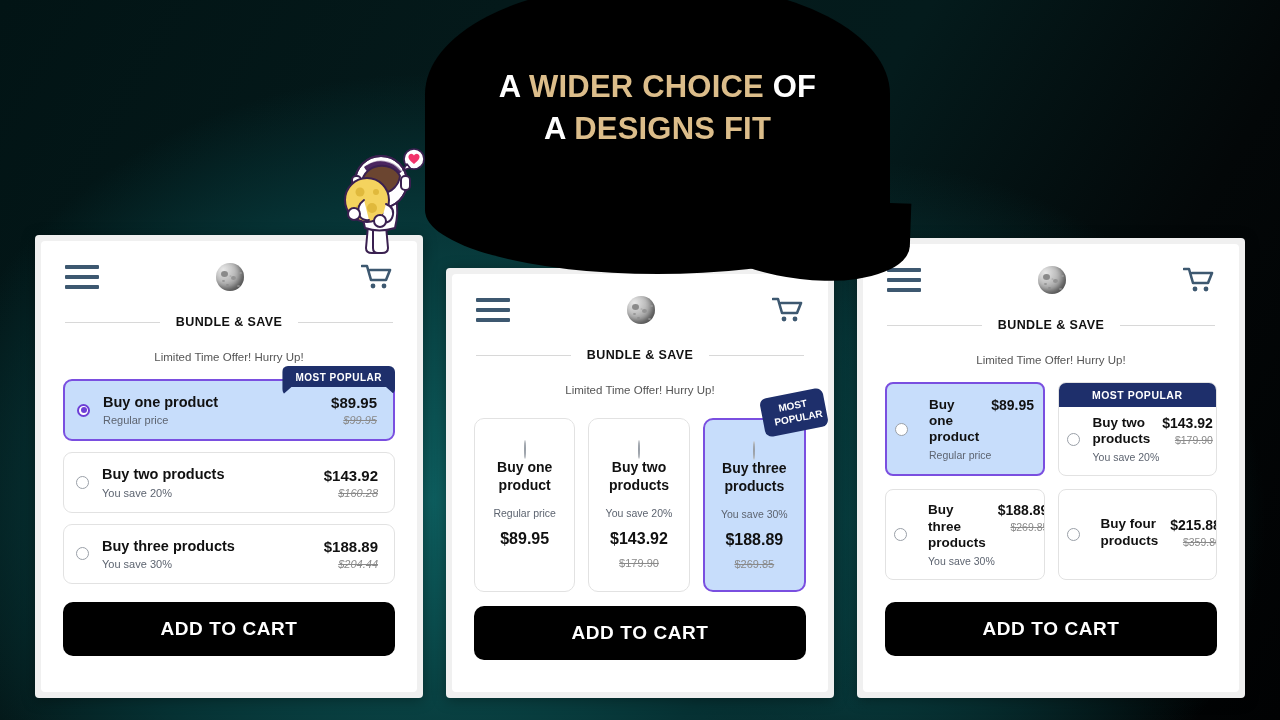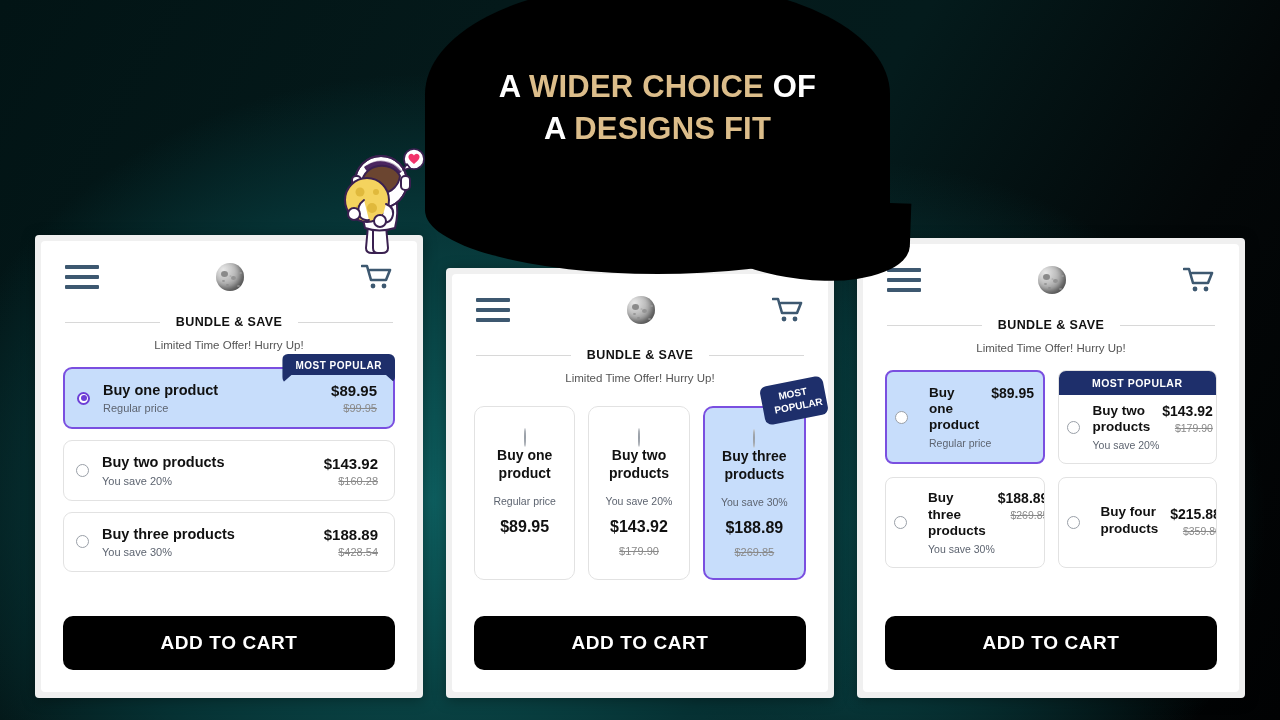--- a/index.html
+++ b/index.html
@@ -89,21 +89,21 @@
   .bundle-row {
     display:flex; align-items:center; gap:16px;
     padding:0 24px; margin-top:24px;
   }
   .bundle-row .line { flex:1; height:1px; background:#d8d8d8; }
   .bundle-row .t {
     font-size:12.5px; font-weight:bold; color:#111; letter-spacing:.4px;
     white-space:nowrap;
   }
   .sub {
-    text-align:center; font-size:11.5px; color:#555; margin-top:10px;
+    text-align:center; font-size:11.5px; color:#555; margin-top:22px;
     padding:0 31px;
   }
 
   
   .opt-list { padding:0 22px; margin-top:16px; display:flex; flex-direction:column; gap:11px; }
   .opt {
     position:relative;
     border:1px solid #e2e2e2; border-radius:9px;
     background:#fff;
     display:flex; align-items:center;
@@ -119,21 +119,21 @@
   .opt.sel .radio { border:2px solid #6d3fd6; position:relative; }
   .opt.sel .radio::after {
     content:""; position:absolute; left:50%; top:50%; width:6px; height:6px;
     border-radius:50%; background:#6d3fd6; transform:translate(-50%,-50%);
   }
   .opt-main { flex:1; }
   .opt-title { font-size:14.5px; font-weight:bold; color:#111; line-height:1.2; }
   .opt-note { font-size:11px; color:#5d6470; margin-top:3px; }
   .opt-price { text-align:right; }
   .price-now { font-size:15px; font-weight:bold; color:#111; }
-  .price-old { font-size:11px; color:#8a8a8a; text-decoration:line-through; margin-top:3px; }
+  .price-old { font-size:11px; color:#8a8a8a; text-decoration:line-through; margin-top:3px;font-style:italic; }
 
   .ribbon {
     position:absolute; right:-2px; top:-15px;
     background:#1e2f6b; color:#fff;
     font-size:10px; font-weight:bold; letter-spacing:.5px;
     padding:6px 13px; border-radius:6px;
     clip-path:polygon(0 0, 100% 0, 100% 100%, 92% 72%, 8% 72%, 0 100%);
     padding-bottom:12px;
   }
 
@@ -141,21 +141,21 @@
   .atc {
     margin:auto 22px 0 22px;
     background:#000; color:#fff;
     border-radius:10px;
     text-align:center;
     font-size:19px; font-weight:bold; letter-spacing:.6px;
     padding:16px 0;
   }
   .flexcol { display:flex; flex-direction:column; height:100%; }
   .spacer { flex:1; min-height:14px; }
-  .btn-pad { padding-bottom:22px; }
+  .btn-pad { padding-bottom:36px; }
 
   
   .col-row { display:flex; gap:13px; padding:0 22px; margin-top:22px; }
   .col {
     flex:1; border:1px solid #e2e2e2; border-radius:10px;
     background:#fff; text-align:center;
     padding:22px 8px 18px 8px;
     position:relative;
   }
   .col.sel { background:#c7ddfb; border:2px solid #7a4fe0; }
@@ -254,21 +254,21 @@
           </div>
 
           <div class="opt">
             <span class="radio"></span>
             <div class="opt-main">
               <div class="opt-title">Buy three products</div>
               <div class="opt-note">You save 30%</div>
             </div>
             <div class="opt-price">
               <div class="price-now">$188.89</div>
-              <div class="price-old">$428.54</div>
+              <div class="price-old">$204.44</div>
             </div>
           </div>
         </div>
 
         <div class="spacer"></div>
         <div class="btn-pad">
           <div class="atc">ADD TO CART</div>
         </div>
       </div>
     </div>
@@ -404,21 +404,21 @@
                   <div class="cp-old">$269.85</div>
                 </div>
               </div>
               <div class="cell-note">You save 30%</div>
             </div>
           </div>
 
           <div class="cell">
             <span class="radio"></span>
             <div class="cell-txt" style="margin-left:8px">
-              <div style="display:flex;align-items:flex-end;gap:6px">
+              <div style="display:flex;align-items:center;gap:6px">
                 <div class="cell-title">Buy four products</div>
                 <div class="cell-price">
                   <div class="cp-now">$215.88</div>
                   <div class="cp-old">$359.80</div>
                 </div>
               </div>
               <div class="cell-note"></div>
             </div>
           </div>
         </div>

